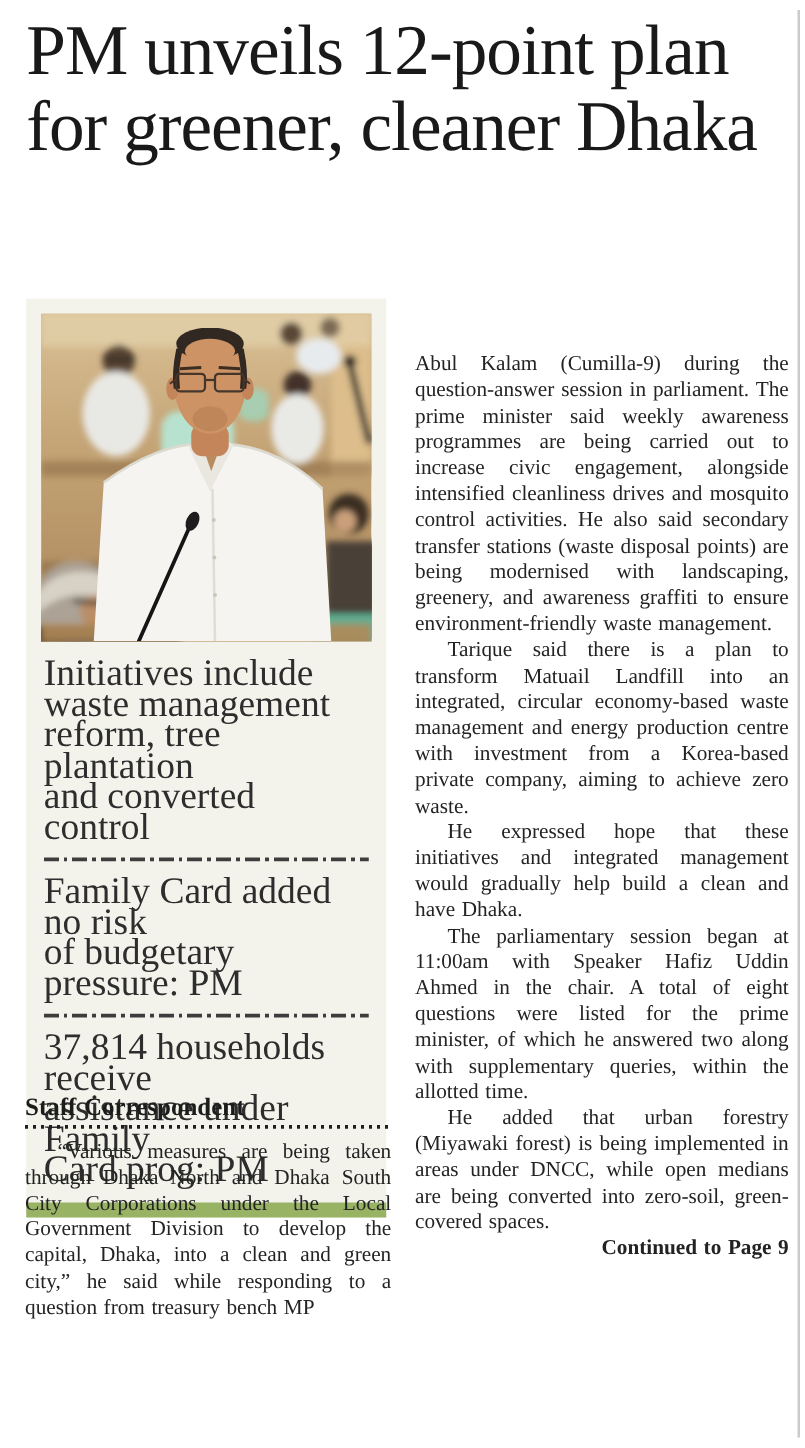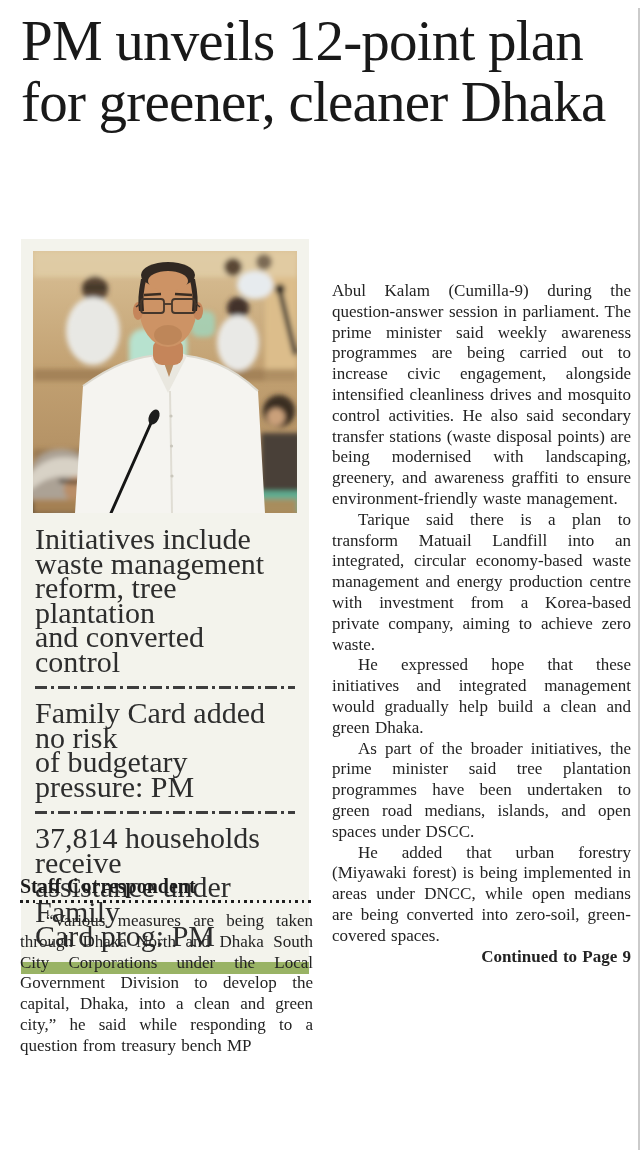--- a/index.html
+++ b/index.html
@@ -149,19 +149,19 @@
 
   <div class="textcol left-col">
     <div class="byline">Staff Correspondent</div>
     <div class="byline-rule"></div>
     <p class="body indent">“Various measures are being taken through Dhaka North and Dhaka South City Corporations under the Local Government Division to develop the capital, Dhaka, into a clean and green city,” he said while responding to a question from treasury bench MP</p>
   </div>
 
   <div class="textcol right-col">
     <p class="body">Abul Kalam (Cumilla-9) during the question-answer session in parliament. The prime minister said weekly awareness programmes are being carried out to increase civic engagement, alongside intensified cleanliness drives and mosquito control activities. He also said secondary transfer stations (waste disposal points) are being modernised with landscaping, greenery, and awareness graffiti to ensure environment-friendly waste management.</p>
     <p class="body indent">Tarique said there is a plan to transform Matuail Landfill into an integrated, circular economy-based waste management and energy production centre with investment from a Korea-based private company, aiming to achieve zero waste.</p>
-    <p class="body indent">He expressed hope that these initiatives and integrated management would gradually help build a clean and green Dhaka.</p>
-    <p class="body indent">As part of the broader initiatives, the prime minister said tree plantation programmes have been undertaken to green road medians, islands, and open spaces under DSCC.</p>
+    <p class="body indent">He expressed hope that these initiatives and integrated management would gradually help build a clean and have Dhaka.</p>
+    <p class="body indent">The parliamentary session began at 11:00am with Speaker Hafiz Uddin Ahmed in the chair. A total of eight questions were listed for the prime minister, of which he answered two along with supplementary queries, within the allotted time.</p>
     <p class="body indent">He added that urban forestry (Miyawaki forest) is being implemented in areas under DNCC, while open medians are being converted into zero-soil, green-covered spaces.</p>
     <p class="body continued">Continued to Page 9</p>
   </div>
 
 </div>
 
 </body></html>

